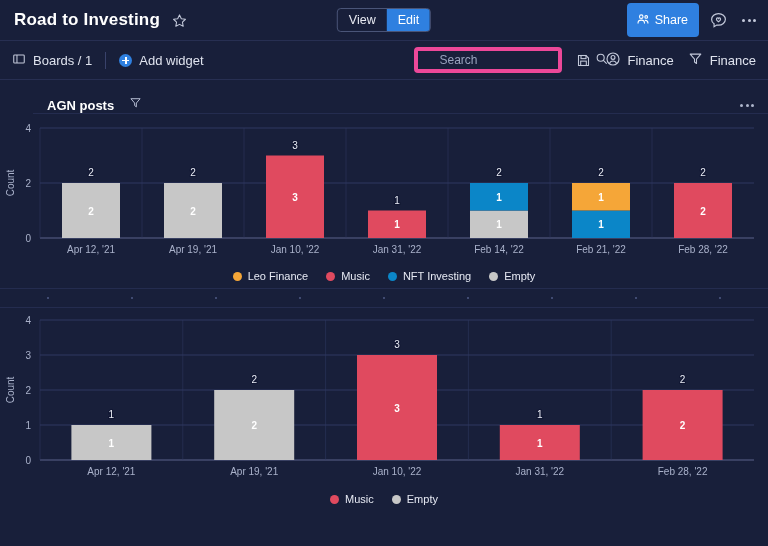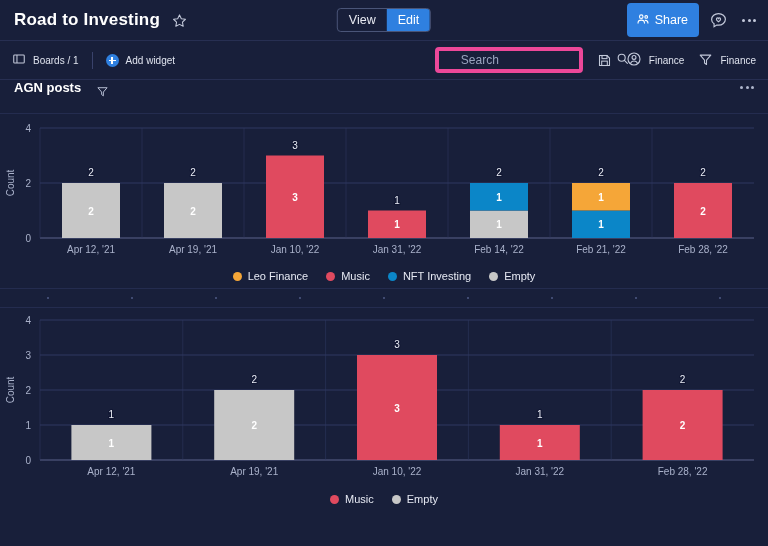--- a/index.html
+++ b/index.html
@@ -69,21 +69,21 @@
   .toolbar {
     height: 40px;
     border-top: 1px solid #272f52;
     border-bottom: 1px solid #272f52;
     display: flex; align-items: center;
     padding: 0 12px 0 12px;
     background: #181f3a;
   }
   .tb-item {
     display: flex; align-items: center; gap: 7px;
-    font-size: 10px; color: #dfe3ee;
+    font-size: 13px; color: #dfe3ee;
     cursor: pointer;
   }
   .tb-sep { width: 1px; height: 17px; background: #39426b; margin: 0 13px; }
   .plus-circle {
     width: 13px; height: 13px; border-radius: 50%;
     background: #2f80e0; position: relative; flex: none;
   }
   .plus-circle::before, .plus-circle::after {
     content:""; position: absolute; background:#fff;
   }
@@ -102,23 +102,24 @@
   .searchbox input {
     flex: 1; background: transparent; border: none; outline: none;
     color: #e8eaf2; font-size: 12px; font-family: "Liberation Sans", sans-serif;
   }
   .searchbox input::placeholder { color: #9aa3be; }
 
   
   .widget { background: #181f3a; }
   .widget-head {
     height: 34px;
-    display: flex; align-items: flex-start;
+    display: flex; align-items: flex-end;
     padding: 0 10px 0 14px;
     border-bottom: 1px solid #242c4f;
+    margin-left: 33px;
   }
   .widget-title { font-size: 13px; font-weight: bold; color: #ffffff; }
   .filter-chip {
     margin-left: 10px;
     width: 22px; height: 22px;
     display: flex; align-items: center; justify-content: center;
     border-radius: 4px; cursor: pointer;
   }
   .filter-chip.active { background: #3c456d; }
   .widget-menu { margin-left: auto; display: flex; gap: 2.5px; padding: 6px 4px; cursor: pointer; }

